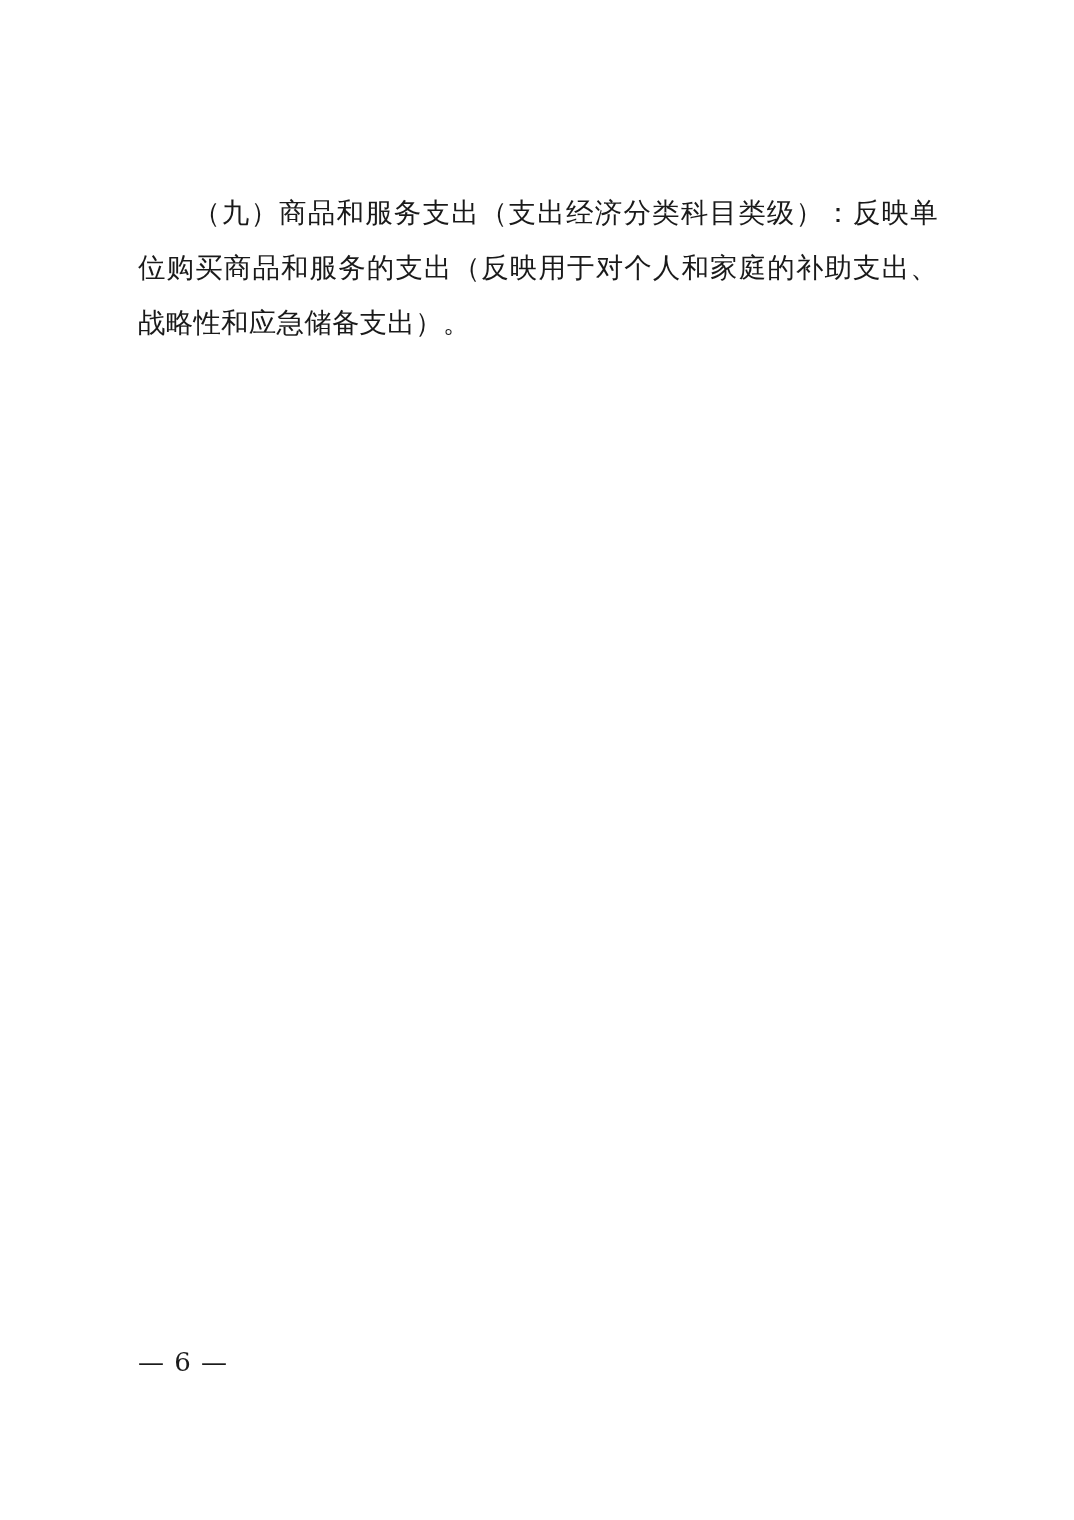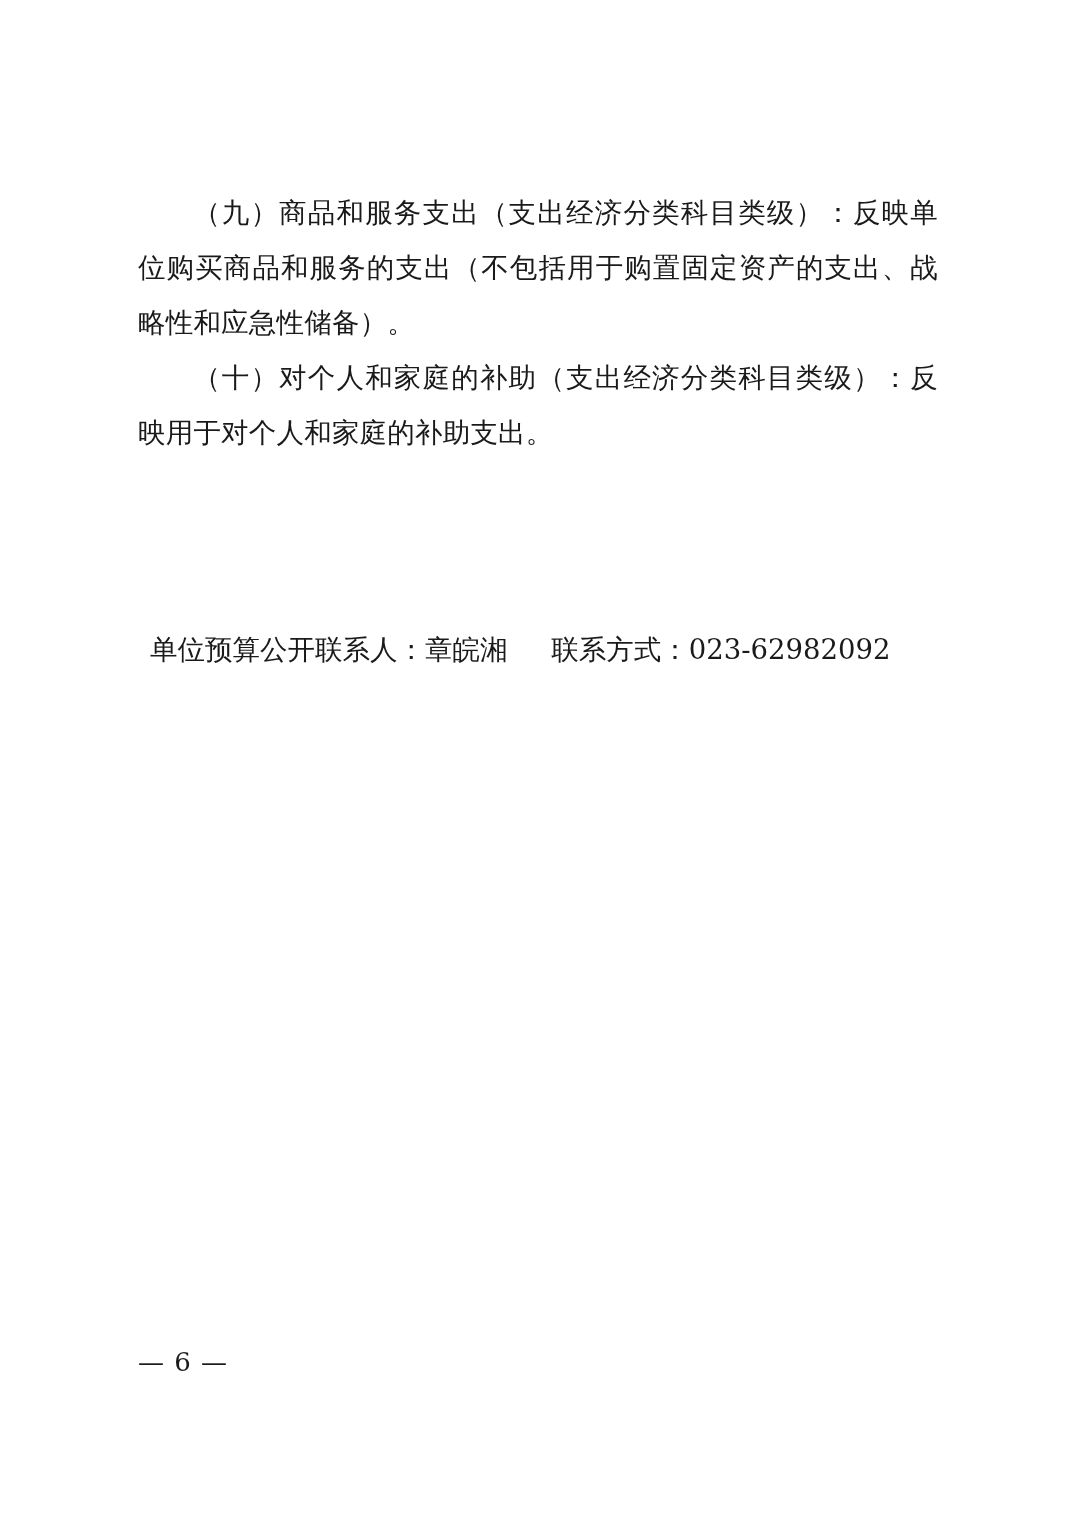--- a/index.html
+++ b/index.html
@@ -59,20 +59,16 @@
     font-family: "DejaVu Serif", "Liberation Serif", serif;
     color: #1a1a1a;
     letter-spacing: 1px;
   }
 </style>
 </head>
 <body>
 
 <div class="page">
   <div class="content">
-    <p class="para">（九）商品和服务支出（支出经济分类科目类级）：反映单位购买商品和服务的支出（不包括用于购置固定资产的支出、战略性和应急性储备）。</p>
-    <p class="para">（十）对个人和家庭的补助（支出经济分类科目类级）：反映用于对个人和家庭的补助支出。</p>
-    <div class="contact-block">
-      <div class="contact-line">单位预算公开联系人：章皖湘     联系方式：023-62982092</div>
-    </div>
+    <p class="para">（九）商品和服务支出（支出经济分类科目类级）：反映单位购买商品和服务的支出（反映用于对个人和家庭的补助支出、战略性和应急储备支出）。</p>
   </div>
   <div class="page-number">— 6 —</div>
 </div>
 
 </body></html>

